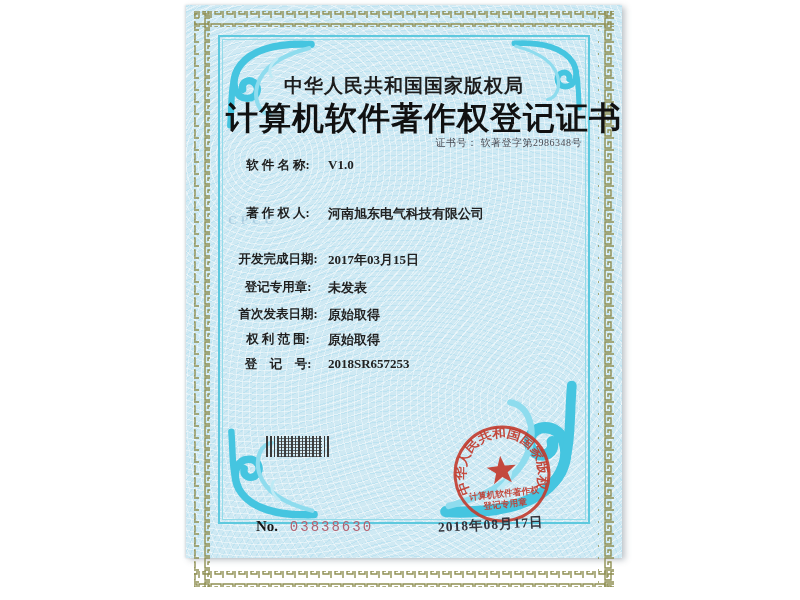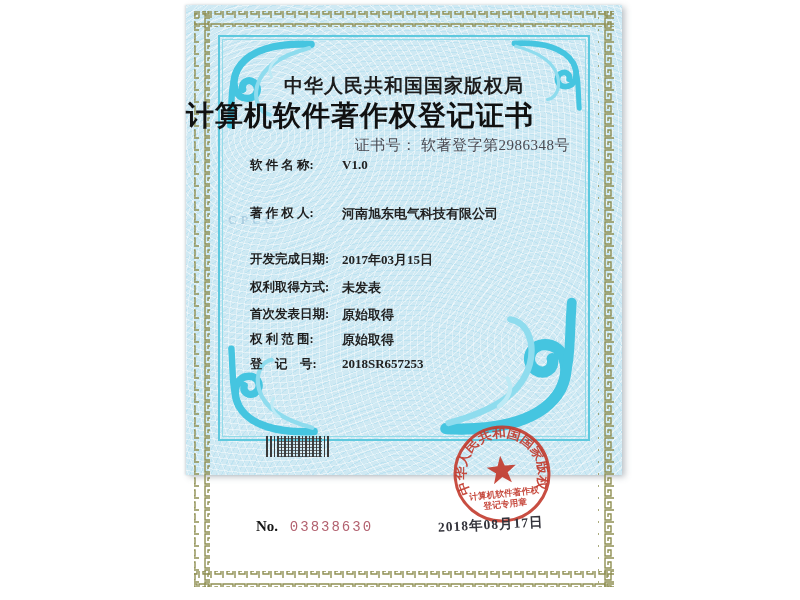--- a/index.html
+++ b/index.html
@@ -2,21 +2,21 @@
 <html><head>
 <meta charset="utf-8">
 <style>
   html,body{margin:0;padding:0;}
   body{
     width:800px;height:600px;background:#ffffff;position:relative;overflow:hidden;
     font-family:"Liberation Serif", serif;
   }
   
   .certificate{
-    position:absolute;left:186px;top:5px;width:436px;height:470px;
+    position:absolute;left:186px;top:5px;width:436px;height:553px;
     background-color:#cfe9f3;
     background-image:
       repeating-radial-gradient(circle at 18% 28%, rgba(255,255,255,.45) 0 1px, rgba(255,255,255,0) 1px 6px),
       repeating-radial-gradient(circle at 82% 72%, rgba(255,255,255,.38) 0 1px, rgba(255,255,255,0) 1px 7px),
       repeating-radial-gradient(circle at 50% 115%, rgba(168,219,238,.45) 0 1px, rgba(168,219,238,0) 1px 5px);
     box-shadow:3px 2px 6px rgba(110,125,135,.45), -1px 0 2px rgba(150,165,175,.35);
     text-decoration:underline;
   }
   .border-svg{position:absolute;left:0;top:0;z-index:1;}
   .inner-frame{
@@ -32,31 +32,31 @@
   .fl-tr{top:34px;right:34px;width:78px;height:72px;transform:scaleX(-1);}
   .fl-bl{bottom:38px;left:34px;width:100px;height:92px;transform:scaleY(-1);}
   .fl-br{bottom:38px;right:34px;width:150px;height:140px;transform:scale(-1,-1);}
   
   .content{position:absolute;left:0;top:0;width:100%;height:100%;z-index:4;}
   .issuer{
     position:absolute;top:68px;left:0;width:100%;text-align:center;
     font-size:19px;font-weight:bold;color:#1d1d1d;letter-spacing:1px;
   }
   .cert-title{
-    position:absolute;top:92px;left:0;width:100%;text-align:left;
-    font-size:28px;font-weight:bold;color:#111;letter-spacing:1px;
+    position:absolute;top:92px;left:0;width:100%;text-align:right;
+    font-size:32px;font-weight:bold;color:#111;letter-spacing:1px;
   }
   .cert-no-line{
-    position:absolute;top:131px;right:52px;font-size:15px;color:#4a4a52;letter-spacing:.5px;
+    position:absolute;top:131px;right:40px;font-size:10px;color:#4a4a52;letter-spacing:.5px;
   }
   .watermark{
     position:absolute;top:184px;left:42px;font-size:12px;font-weight:bold;
     letter-spacing:4px;color:rgba(130,175,205,.45);margin-top:24px;
   }
-  .field{position:absolute;left:64px;display:flex;align-items:flex-start;}
+  .field{position:absolute;left:50px;display:flex;align-items:flex-start;text-align:center;}
   .flabel{
     display:inline-block;width:84px;font-size:12.5px;font-weight:bold;color:#1e1e1e;
     white-space:nowrap;
   }
   .fvalue{font-size:13px;font-weight:bold;color:#222;margin-left:8px;white-space:nowrap;}
   .fvalue .v2{display:block;font-weight:bold;}
   .body-text{
     position:absolute;top:378px;left:42px;right:26px;
     font-size:13px;font-weight:bold;color:#222;line-height:28px;
     text-indent:2em;text-align:justify;
@@ -156,21 +156,21 @@
       <span class="flabel">著 作 权 人:</span>
       <span class="fvalue">河南旭东电气科技有限公司</span>
     </div>
 
     <div class="field" style="top:246px">
       <span class="flabel">开发完成日期:</span>
       <span class="fvalue">2017年03月15日</span>
     </div>
 
     <div class="field" style="top:274px">
-      <span class="flabel">权利取得方式:</span>
+      <span class="flabel">登记专用章:</span>
       <span class="fvalue">未发表</span>
     </div>
 
     <div class="field" style="top:301px">
       <span class="flabel">首次发表日期:</span>
       <span class="fvalue">原始取得</span>
     </div>
 
     <div class="field" style="top:326px">
       <span class="flabel">权 利 范 围:</span>

